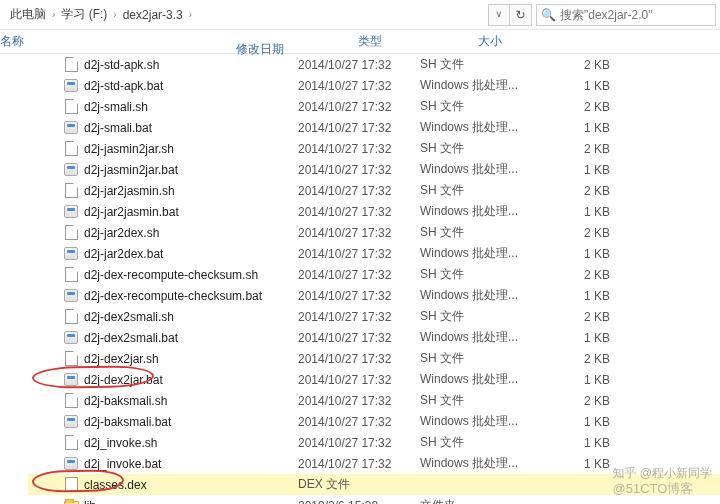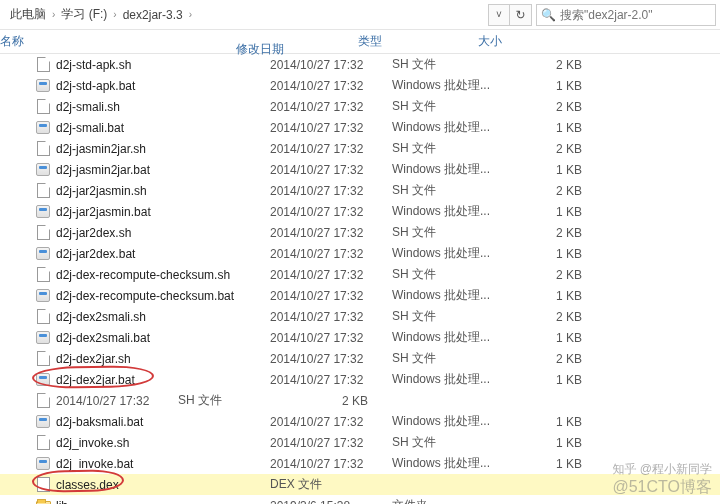--- a/index.html
+++ b/index.html
@@ -66,20 +66,21 @@
   .col-date { width: 122px; margin-top: 16px; }
   .col-type { width: 120px; }
   .col-size { width: 100px; }
   .filelist { height: calc(504px - 30px - 24px); overflow: hidden; position: relative; }
   .row {
     display: flex;
     align-items: center;
     height: 21px;
     padding-left: 34px;
     position: relative;
+    margin-left: 28px;
   }
   .row.selected { background: #fef9c3; }
   .icon-cell {
     width: 18px; height: 16px;
     display: flex; align-items: center; justify-content: center;
     margin-right: 4px;
     flex-shrink: 0;
   }
   .cell-name { width: 214px; white-space: nowrap; overflow: hidden; text-overflow: ellipsis; color: #222; }
   .cell-date { width: 122px; color: #555; }
@@ -133,21 +134,21 @@
   .ring2 { left: 32px; top: 416px; width: 92px; height: 22px; transform: rotate(-1deg); }
   
   .watermark {
     position: absolute;
     bottom: 6px; right: 8px;
     color: rgba(120,120,120,0.6);
     font-size: 12px;
     pointer-events: none;
     line-height: 1.3;
   }
-  .wm2 { font-size: 16px; color: rgba(120,120,120,0.5); }
+  .wm2 { font-size: 13px; color: rgba(120,120,120,0.5); }
   .chevron { font-size: 10px; }
 </style>
 </head>
 <body>
 
 <div class="toolbar">
   <div class="breadcrumb">
     <span>此电脑</span>
     <span class="bc-sep chevron">›</span>
     <span>学习 (F:)</span>
@@ -320,20 +321,21 @@
       </div>
       <div class="cell-name">d2j-dex2jar.bat</div>
       <div class="cell-date">2014/10/27 17:32</div>
       <div class="cell-type">Windows 批处理...</div>
       <div class="cell-size">1 KB</div>
     </div>
     <div class="row">
       <div class="icon-cell">
         <div class="ico-sh"></div>
       </div>
+      <div class="cell-name">d2j-baksmali.sh</div>
       <div class="cell-date">2014/10/27 17:32</div>
       <div class="cell-type">SH 文件</div>
       <div class="cell-size">2 KB</div>
     </div>
     <div class="row">
       <div class="icon-cell">
         <div class="ico-bat"></div>
       </div>
       <div class="cell-name">d2j-baksmali.bat</div>
       <div class="cell-date">2014/10/27 17:32</div>

